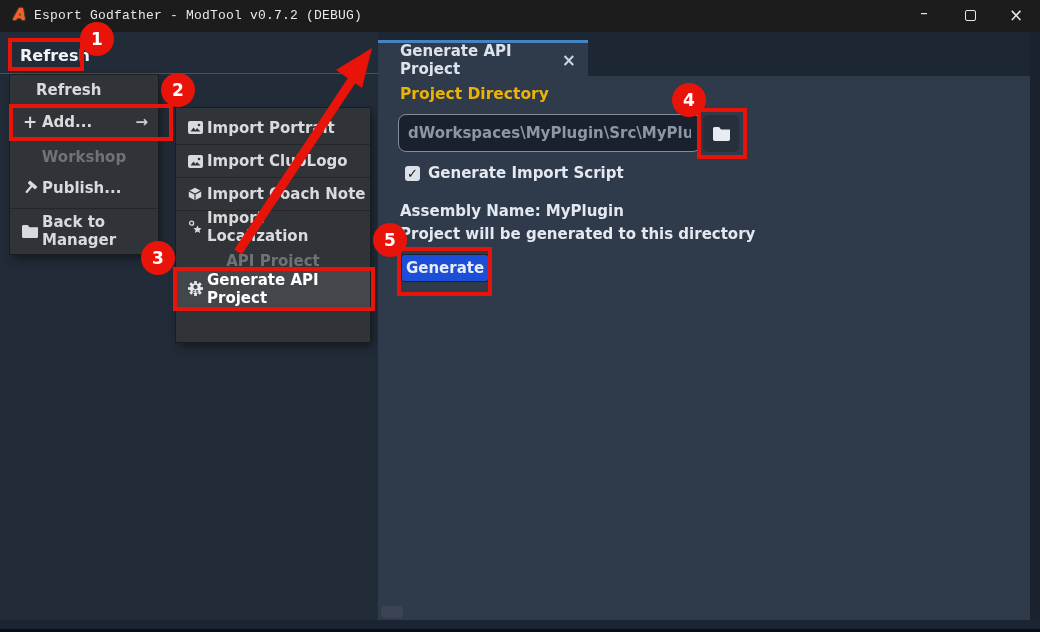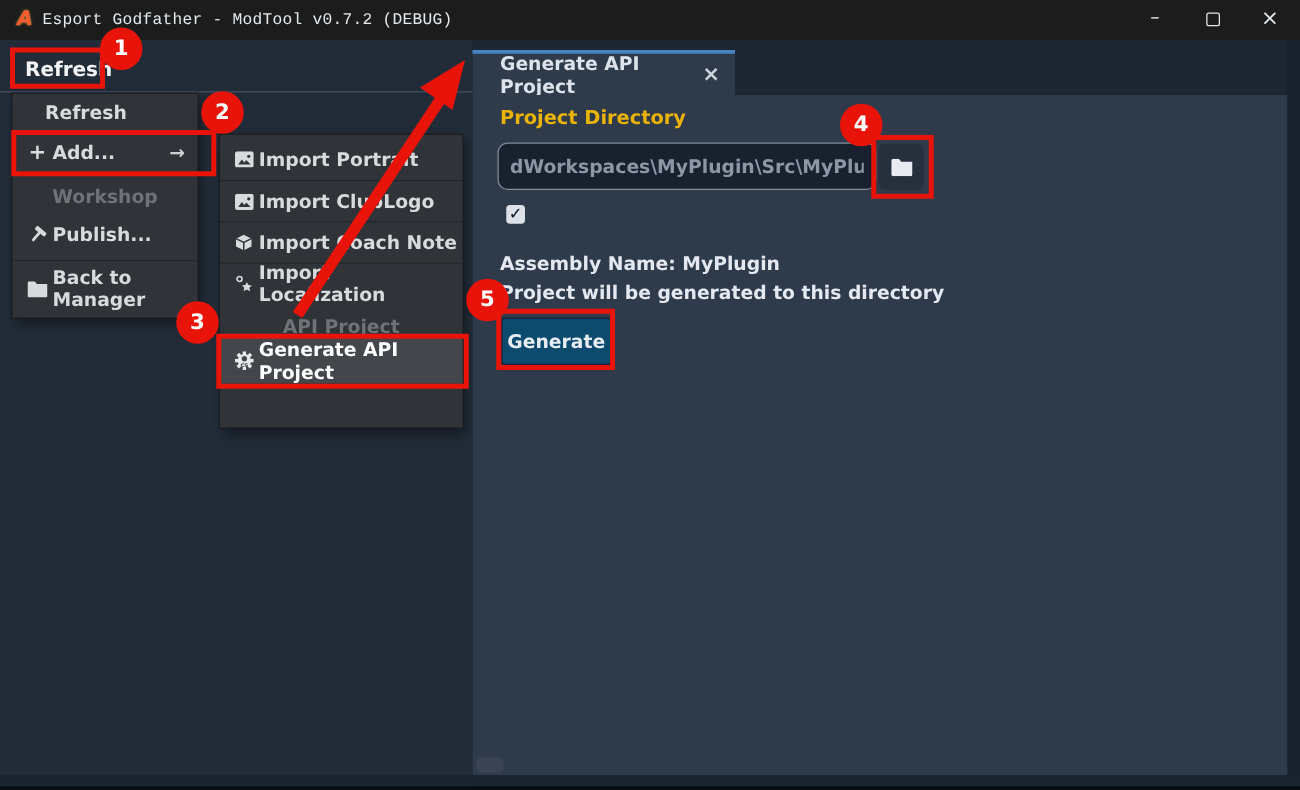--- a/index.html
+++ b/index.html
@@ -97,22 +97,22 @@
   }
   .check-row { position:absolute; left:405px; top:164px; display:flex; align-items:center; }
   .checkbox {
     width:15px; height:15px; background:#dde2ea; border-radius:3px;
     color:#11161e; font-size:13px; font-weight:700; line-height:15px; text-align:center;
   }
   .check-label { margin-left:8px; font-size:15px; font-weight:600; color:#e4e9f1; }
   .info-line1 { position:absolute; left:400px; top:202px; font-size:15px; font-weight:600; color:#e4e9f1; }
   .info-line2 { position:absolute; left:400px; top:225px; font-size:15px; font-weight:600; color:#e4e9f1; }
   .generate-btn {
-    position:absolute; left:401px; top:254px; width:88px; height:38px;
-    background:#0c4a6e; border:1px solid #1a2130; border-radius:3px;
+    position:absolute; left:401px; top:254px; width:88px; height:28px;
+    background:#1d4ed8; border:1px solid #1a2130; border-radius:3px;
     color:#e8edf4; font-size:15px; font-weight:600;
     display:flex; align-items:center; justify-content:center;
   }
 
   
   .ann-box { position:absolute; border:4px solid #e8140a; z-index:65; pointer-events:none; }
   #box1 { left:8px;   top:38px;  width:76px;  height:33px; }
   #box2 { left:9px;   top:104px; width:164px; height:37px; }
   #box3 { left:173px; top:267px; width:202px; height:44px; }
   #box4 { left:697px; top:108px; width:50px;  height:51px; }
@@ -265,20 +265,21 @@
   <div class="field-label">Project Directory</div>
   <input class="dir-input" type="text" value="dWorkspaces\MyPlugin\Src\MyPlugin" style="">
   <div class="folder-btn">
     <svg width="17" height="14" viewBox="0 0 16 13">
         <path d="M0 1.5C0 .7.7 0 1.5 0h4.2l1.8 2.2H16v9.3c0 .8-.7 1.5-1.5 1.5h-13C.7 13 0 12.3 0 11.5z" fill="#e8ecf2"></path>
       </svg>
   </div>
 
   <div class="check-row">
     <div class="checkbox">✓</div>
+    <div class="check-label">Generate Import Script</div>
   </div>
 
   <div class="info-line1">Assembly Name: MyPlugin</div>
   <div class="info-line2">Project will be generated to this directory</div>
   <div class="generate-btn">
     <span>Generate</span>
   </div>
 
   <div class="ann-box" id="box1"></div>
   <div class="ann-box" id="box2"></div>

